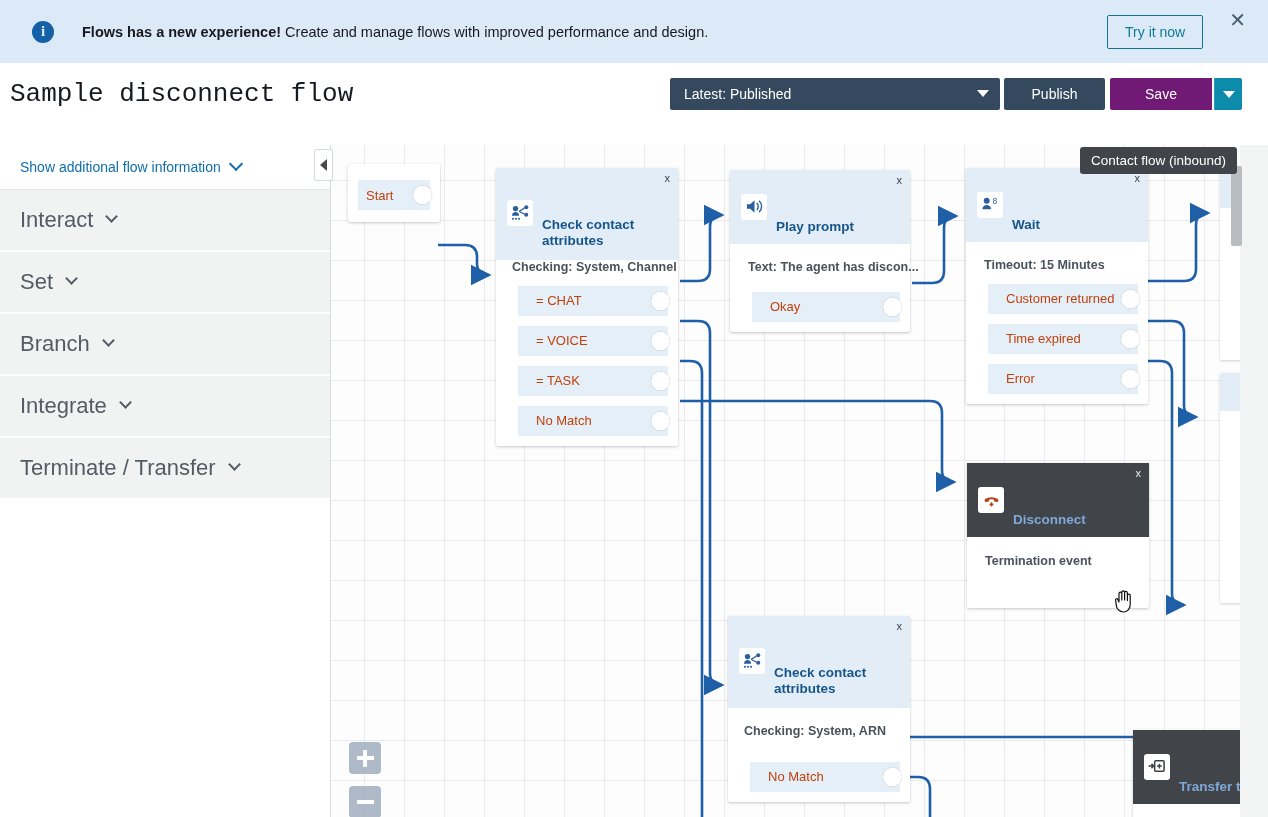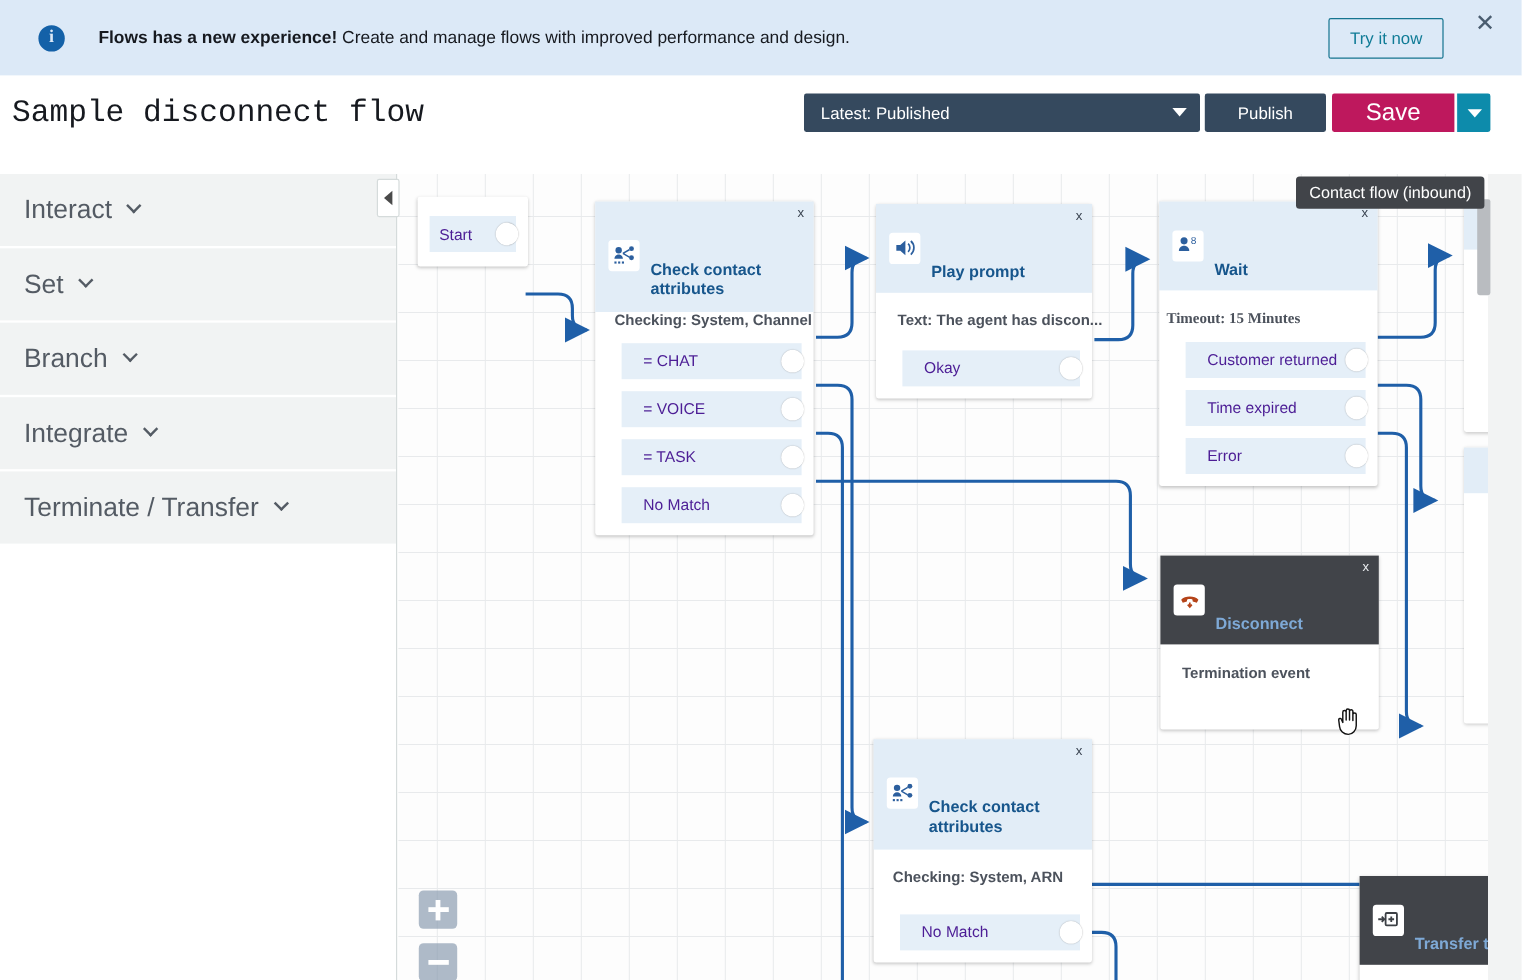--- a/index.html
+++ b/index.html
@@ -63,22 +63,22 @@
     width: 0; height: 0; border-left: 6px solid transparent;
     border-right: 6px solid transparent; border-top: 7px solid #ffffff;
   }
   #publish-btn {
     position: absolute; left: 1004px; top: 15px; width: 101px; height: 32px;
     background: #35495e; color: #fff; border: none; border-radius: 2px;
     font-size: 14px; cursor: pointer; font-family: "Liberation Sans", sans-serif;
   }
   #save-btn {
     position: absolute; left: 1110px; top: 15px; width: 102px; height: 32px;
-    background: #be185d; color: #fff; border: none; border-radius: 2px 0 0 2px;
-    font-size: 20px; cursor: pointer; font-family: "Liberation Sans", sans-serif;
+    background: #701a75; color: #fff; border: none; border-radius: 2px 0 0 2px;
+    font-size: 14px; cursor: pointer; font-family: "Liberation Sans", sans-serif;
   }
   #save-split-btn {
     position: absolute; left: 1214px; top: 15px; width: 28px; height: 32px;
     background: #0d8bab; border-radius: 0 2px 2px 0; cursor: pointer;
     border-left: 1px solid #2a9dbb;
   }
   #save-split-caret {
     position: absolute; left: 8px; top: 13px;
     width: 0; height: 0; border-left: 6px solid transparent;
     border-right: 6px solid transparent; border-top: 7px solid #ffffff;
@@ -159,21 +159,21 @@
     position: absolute; right: 8px; top: 4px; font-size: 11px; color: #3b4552;
     cursor: pointer; font-family: "Liberation Sans", sans-serif;
   }
   .node-header.dark .node-close { color: #e9ecef; }
   .node-desc { font-size: 12.5px; font-weight: bold; color: #4c525c; padding: 14px 14px 6px 18px; }
   .node-ports { padding: 6px 0 10px 0; }
   .node-port {
     background: #e5eff8; height: 30px; margin: 0 10px 10px 22px;
     display: flex; align-items: center; position: relative;
   }
-  .node-port-label { font-size: 13px; color: #4c1d95; padding-left: 18px; }
+  .node-port-label { font-size: 13px; color: #c2410c; padding-left: 18px; }
   .node-port-dot {
     position: absolute; right: -2px; top: 50%; transform: translateY(-50%);
     width: 19px; height: 19px; border-radius: 50%; background: #ffffff;
     box-shadow: 0 0 1px rgba(0,0,0,0.35); cursor: pointer;
   }
   .node-start-port {
     background: #e5eff8; height: 30px; margin: 16px 10px 12px 10px;
     display: flex; align-items: center; position: relative;
   }
 
@@ -230,20 +230,24 @@
   </div>
 
   <button id="publish-btn">Publish</button>
   <button id="save-btn">Save</button>
   <div id="save-split-btn">
     <span id="save-split-caret"></span>
   </div>
 </div>
 
 <div id="palette">
+  <div id="palette-info-row">
+    <span id="palette-info-label">Show additional flow information</span>
+    <span class="chev" style="color:#0f6fab"></span>
+  </div>
 
   <div class="palette-group">
     <span class="palette-group-label">Interact</span>
     <span class="chev"></span>
   </div>
   <div class="palette-group">
     <span class="palette-group-label">Set</span>
     <span class="chev"></span>
   </div>
   <div class="palette-group">
@@ -367,21 +371,21 @@
       <div class="node-icon">
         <svg width="19" height="17" viewBox="0 0 20 18">
           <circle cx="6" cy="5" r="3.1" fill="#2c5f9e"></circle>
             <path d="M1.4 14c0-2.7 2-4.6 4.6-4.6s4.6 1.9 4.6 4.6z" fill="#2c5f9e"></path>
           <text x="12" y="8" font-size="9" fill="#2c5f9e" font-family="Liberation Sans, sans-serif">8</text>
         </svg>
       </div>
       <div class="node-title">Wait</div>
       <span class="node-close">x</span>
     </div>
-    <div class="node-desc" style="padding-left:6px;padding-top:16px;white-space:nowrap;font-family:Liberation Serif, serif;">Timeout: 15 Minutes</div>
+    <div class="node-desc" style="padding-left:18px;padding-top:16px;white-space:nowrap;">Timeout: 15 Minutes</div>
     <div class="node-ports">
       <div class="node-port">
         <span class="node-port-label">Customer returned</span>
         <span class="node-port-dot"></span>
       </div>
       <div class="node-port">
         <span class="node-port-label">Time expired</span>
         <span class="node-port-dot"></span>
       </div>
       <div class="node-port" style="margin-bottom:0">

